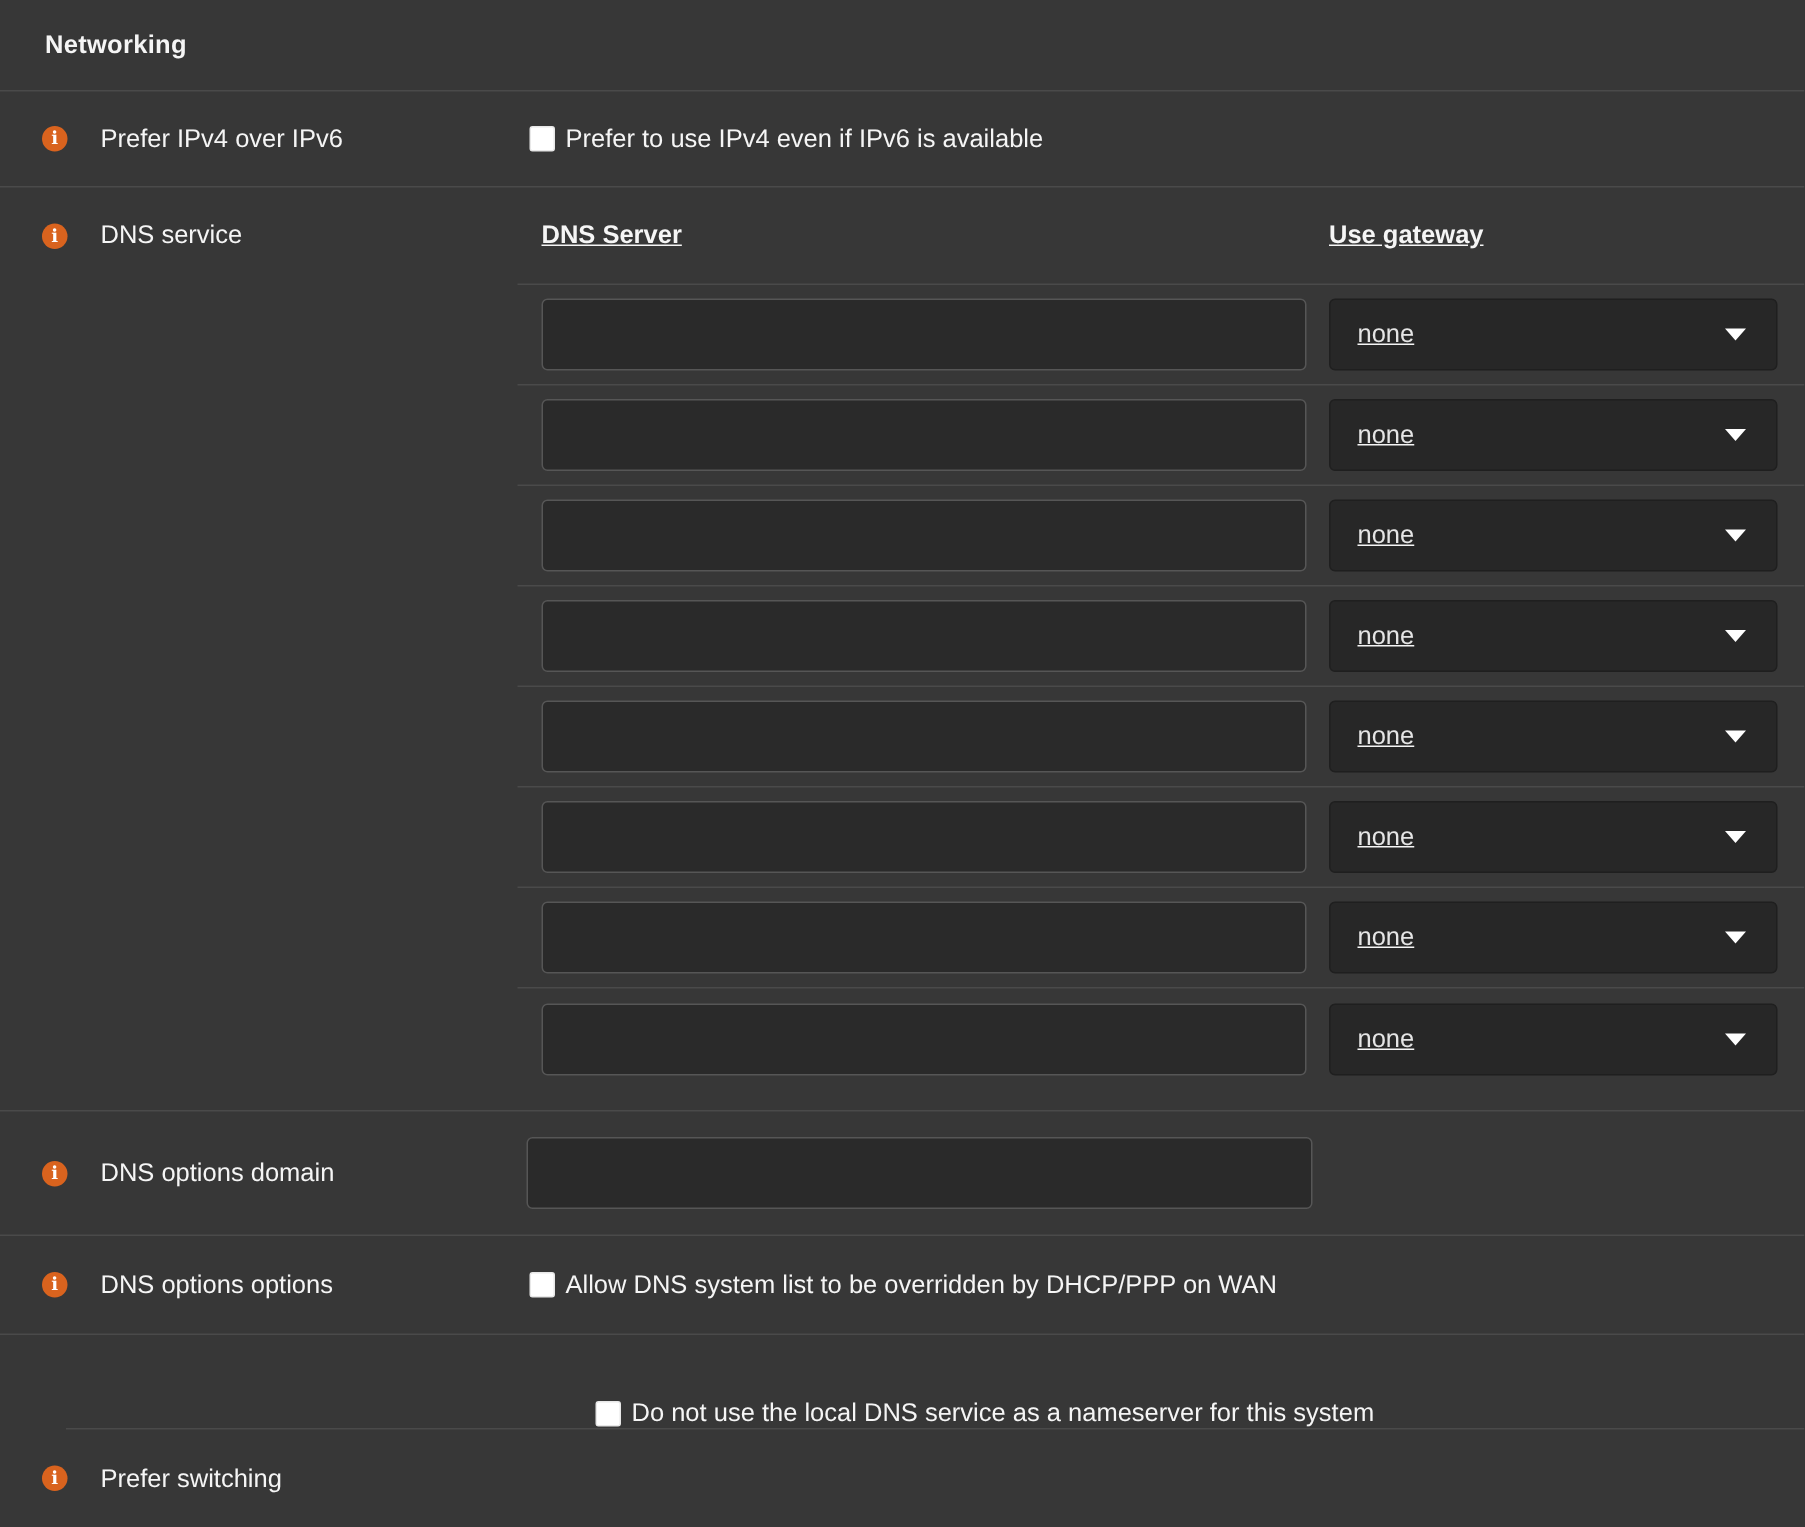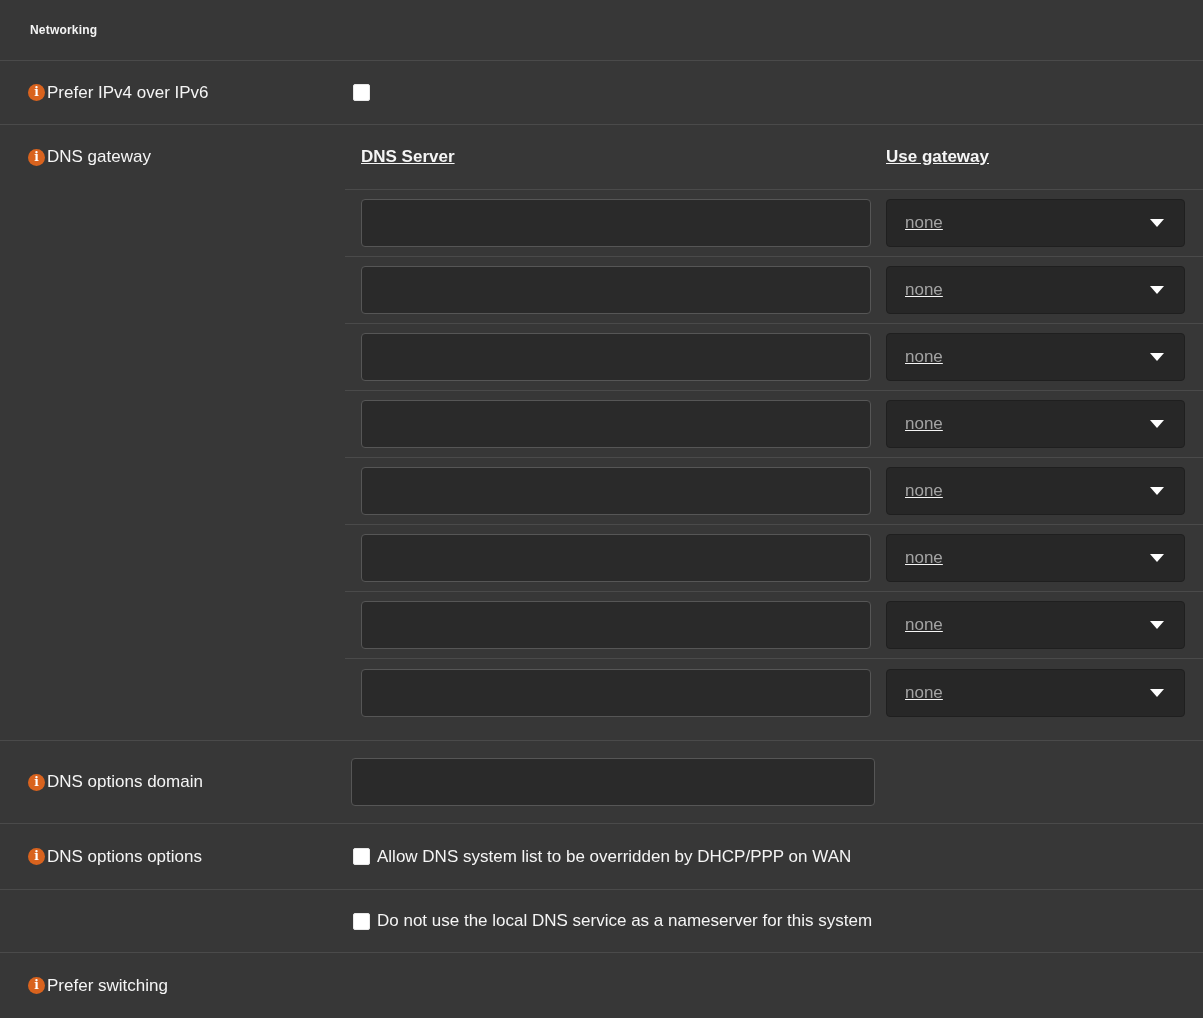--- a/index.html
+++ b/index.html
@@ -11,39 +11,39 @@
     font-size: 17px;
     overflow: hidden;
   }
   .panel { width: 1203px; height: 1018px; display: flex; flex-direction: column; }
 
   .panel-header {
     height: 61px; flex: 0 0 61px;
     display: flex; align-items: center;
     padding-left: 30px;
     border-bottom: 1px solid #4a4a4a;
-    font-weight: bold; font-size: 12px;
+    font-weight: bold; font-size: 17px;
     letter-spacing: 0.2px;
   }
 
   .row { display: flex; border-bottom: 1px solid #4a4a4a; }
   .row-prefer-ipv4   { height: 64px; align-items: center; }
   .row-dns-servers   { height: 616px; }
   .row-search-domain { height: 83px; align-items: center; }
   .row-options-1     { height: 66px; align-items: center; }
-  .row-options-2     { height: 63px; align-items: center; }
+  .row-options-2     { height: 63px; align-items: flex-end; margin-left: 44px; }
   .row-gateway       { height: 65px; align-items: center; border-bottom: none; flex: 1; }
 
   .row-label {
     flex: 0 0 345px; width: 345px;
     padding-left: 28px;
     display: flex; align-items: center;
   }
   .row-dns-servers .row-label { align-items: flex-start; padding-top: 22px; }
-  .row-label .label-text { margin-left: 2px; white-space: nowrap; }
+  .row-label .label-text { margin-left: 22px; white-space: nowrap; }
 
   .info-icon {
     width: 17px; height: 17px; flex: 0 0 17px;
     border-radius: 50%;
     background: #d9631e;
     color: #ffffff;
     font-family: "DejaVu Serif", serif;
     font-weight: bold; font-style: normal;
     font-size: 12px; line-height: 17px;
     display: inline-flex; align-items: center; justify-content: center;
@@ -97,21 +97,21 @@
 
   .select {
     width: 299px; height: 48px;
     background: #272727;
     border: 1px solid #1f1f1f;
     border-radius: 4px;
     display: flex; align-items: center; justify-content: space-between;
     padding: 0 20px 0 18px;
     cursor: pointer;
   }
-  .select-value { color: #a3a3a3; }
+  .select-value { color: #e5e5e5; }
   .caret-down {
     width: 0; height: 0;
     border-left: 7px solid transparent;
     border-right: 7px solid transparent;
     border-top: 8px solid #ffffff;
   }
 </style>
 </head>
 <body>
 
@@ -119,27 +119,28 @@
 
   <div class="panel-header">Networking</div>
 
   <div class="row row-prefer-ipv4">
     <div class="row-label">
       <span class="info-icon">i</span>
       <span class="label-text">Prefer IPv4 over IPv6</span>
     </div>
     <div class="row-content">
       <input type="checkbox" class="checkbox" style="">
+      <span class="checkbox-label">Prefer to use IPv4 even if IPv6 is available</span>
     </div>
   </div>
 
   <div class="row row-dns-servers">
     <div class="row-label">
       <span class="info-icon">i</span>
-      <span class="label-text">DNS gateway</span>
+      <span class="label-text">DNS service</span>
     </div>
     <div class="row-content">
       <div class="dns-table">
 
         <div class="t-header">
           <div class="t-col1">DNS Server</div>
           <div class="t-col2">Use gateway</div>
         </div>
 
         <div class="t-row">

